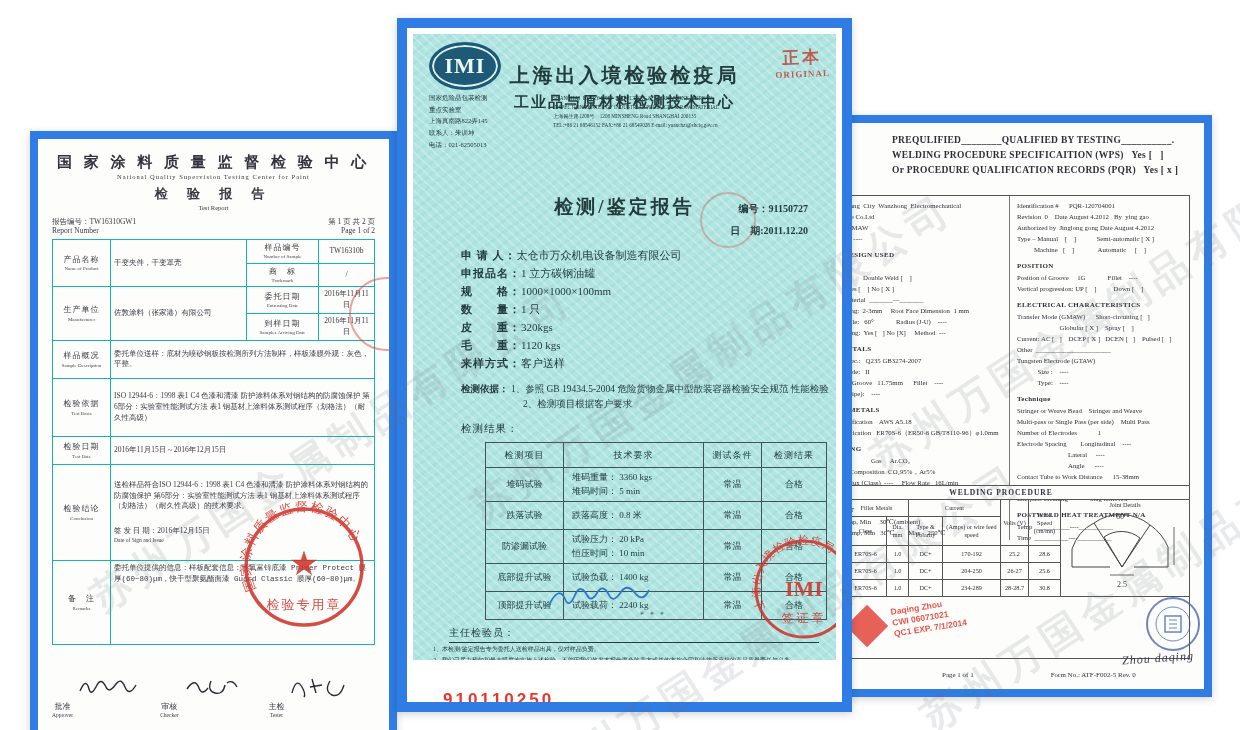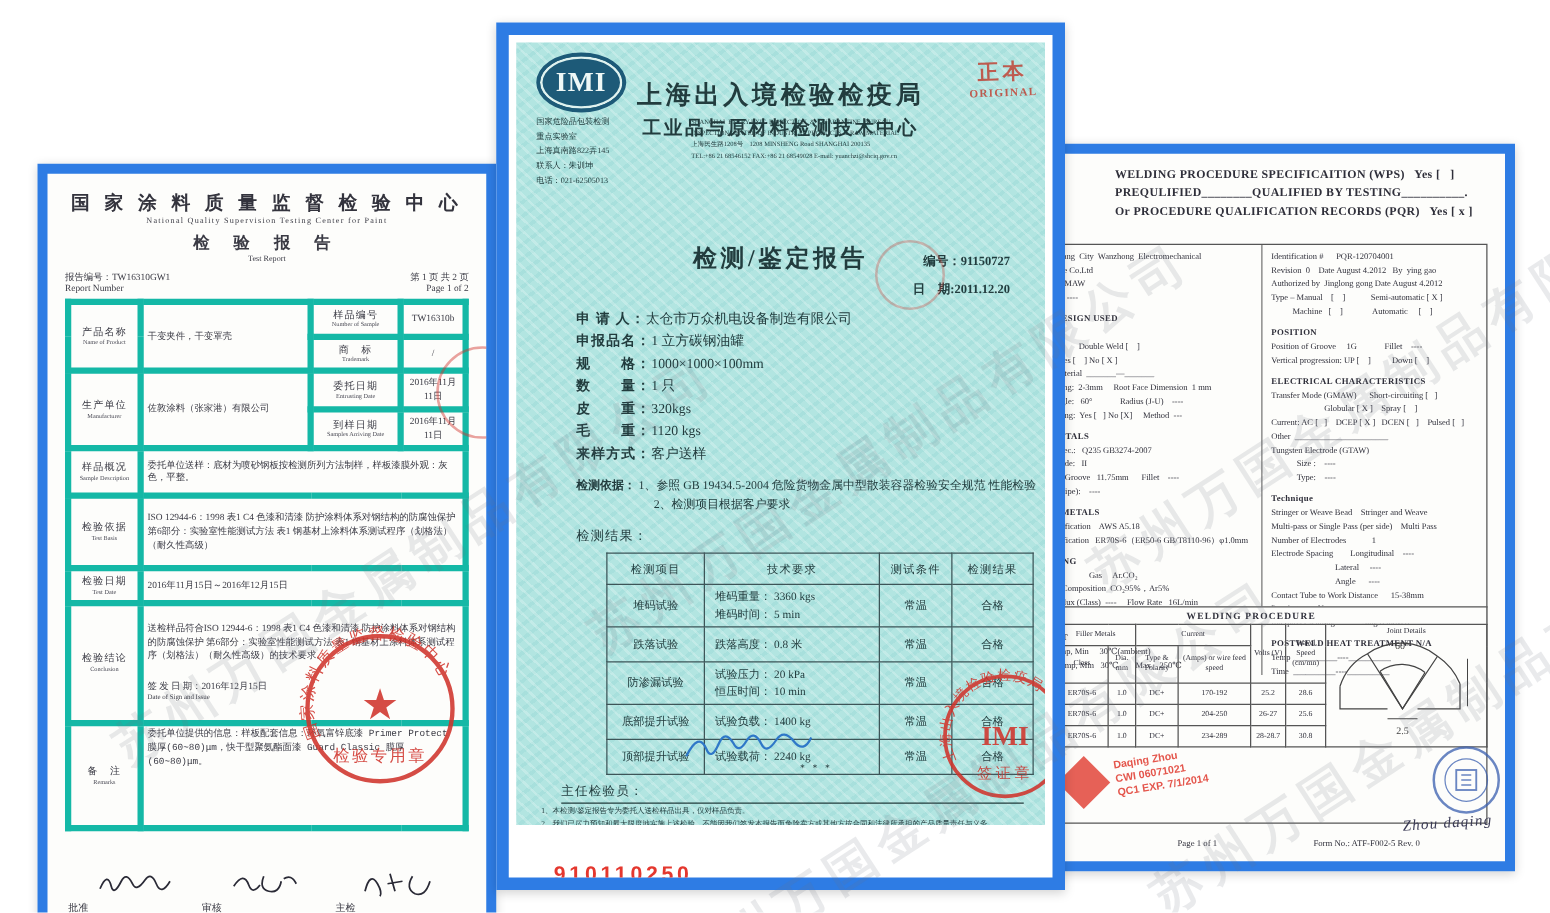--- a/index.html
+++ b/index.html
@@ -21,21 +21,21 @@
   .line{white-space:pre-wrap;}
   
   #left-card .inner{position:absolute;left:14px;top:14px;right:14px;bottom:10px;color:#3a3a44;}
   .l-title{font-size:15px;font-weight:bold;letter-spacing:4px;text-align:center;color:#33333d;}
   .l-title-en{font-size:6.5px;text-align:center;letter-spacing:1px;margin-top:1px;}
   .l-sub{font-size:13px;font-weight:bold;letter-spacing:8px;text-align:center;margin-top:5px;}
   .l-sub-en{font-size:6.5px;text-align:center;margin-top:1px;}
   .l-repline{display:flex;justify-content:space-between;font-size:7.5px;margin-top:6px;}
   .l-repline .blk{line-height:1.25;}
   .ltable{border-collapse:collapse;width:100%;margin-top:3px;table-layout:fixed;}
-  .ltable td{border:5px solid #14b8a6;padding:2px 3px;vertical-align:middle;font-size:7.5px;line-height:1.45;}
+  .ltable td{border:1px solid #14b8a6;padding:2px 3px;vertical-align:middle;font-size:7.5px;line-height:1.45;}
   .lab{text-align:center;}
   .lab .cn{font-size:8px;letter-spacing:1px;}
   .lab .en{font-size:5px;color:#4a4a55;}
   .signrow{display:flex;justify-content:space-between;margin-top:10px;font-size:8px;align-items:flex-start;}
   .signrow .slot{display:flex;align-items:center;gap:4px;width:33%;}
   .signrow .slbl{text-align:center;line-height:1.2;margin-top:47px;}
   .signrow .slbl .en{font-size:5.5px;}
   .stamp-red{position:absolute;z-index:3;opacity:0.88;}
   .ring-faint{position:absolute;border:2.5px solid #d0342c;border-radius:50%;opacity:.45;z-index:3;}
   
@@ -245,22 +245,22 @@
       <text x="66" y="74" text-anchor="middle" font-size="34" fill="#d0342c">★</text>
       <text x="66" y="108" text-anchor="middle" font-size="13" fill="#d0342c" letter-spacing="2">检验专用章</text>
     </svg>
 
     <div class="ring-faint" style="right:-34px;top:138px;width:70px;height:70px;"></div>
   </div>
 
   <div class="card" id="right-card">
     <div class="inner">
       <div class="r-titles">
+        <div class="line">PREQULIFIED________QUALIFIED BY TESTING__________.</div>
         <div class="line">WELDING PROCEDURE SPECIFICAITION (WPS)   Yes [   ]</div>
-        <div class="line">PREQULIFIED________QUALIFIED BY TESTING__________.</div>
         <div class="line">Or PROCEDURE QUALIFICATION RECORDS (PQR)   Yes [ x ]</div>
       </div>
       <div class="r-box">
         <div class="r-divider"></div>
         <div class="r-col r-col-l">
           <div>
               <div class="line">Name  Taicang  City  Wanzhong  Electromechanical</div>
               <div class="line">Manufacture Co.Ltd</div>
               <div class="line">Process    GMAW</div>
               <div class="line">PQR No.s    ----</div>

